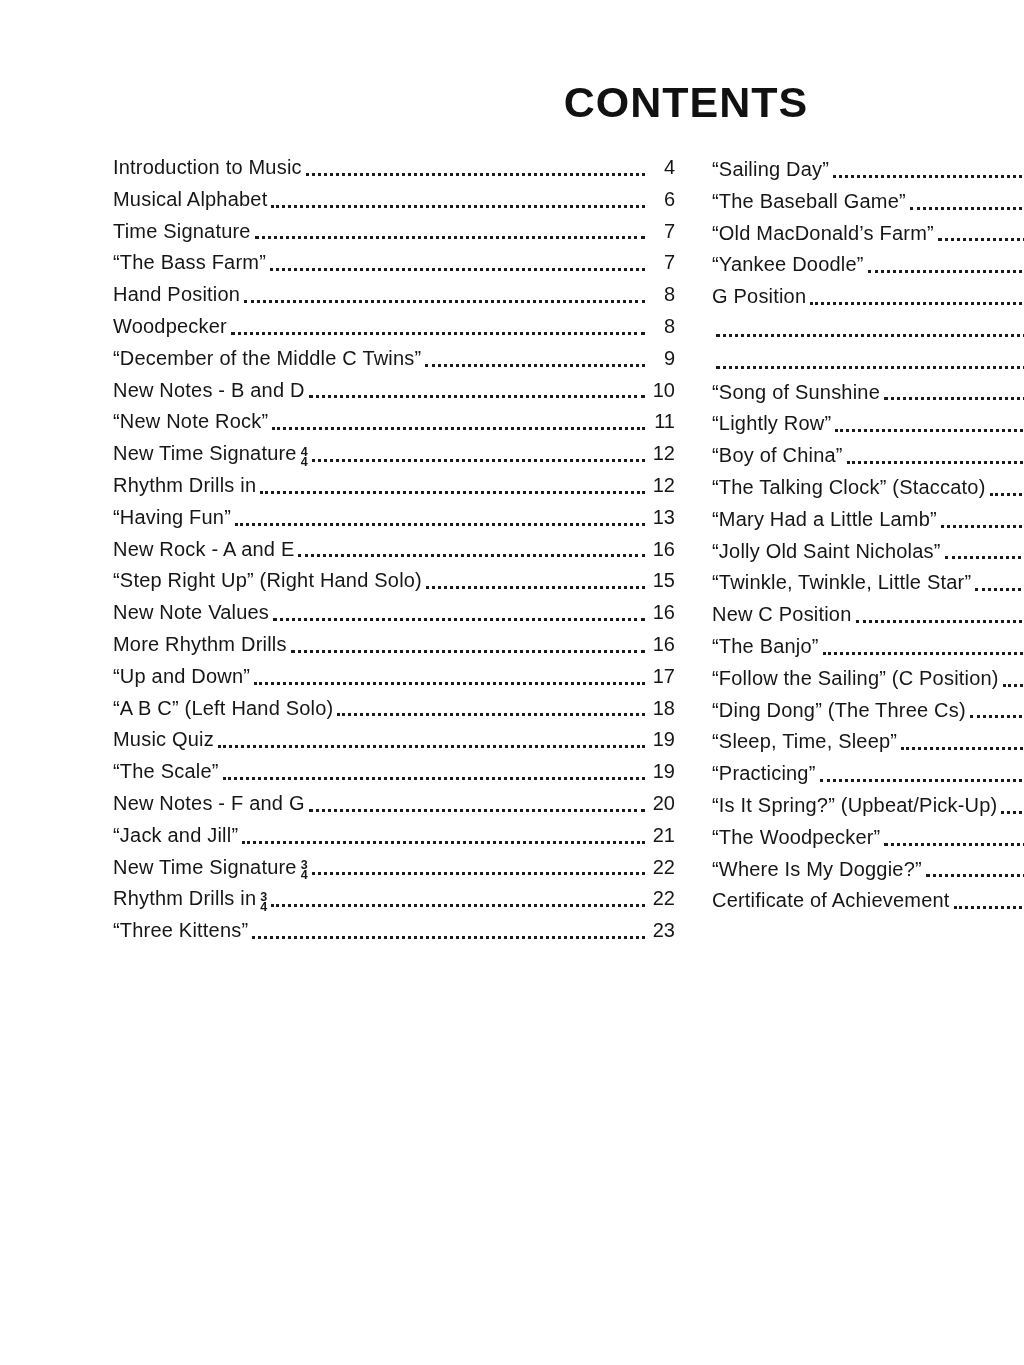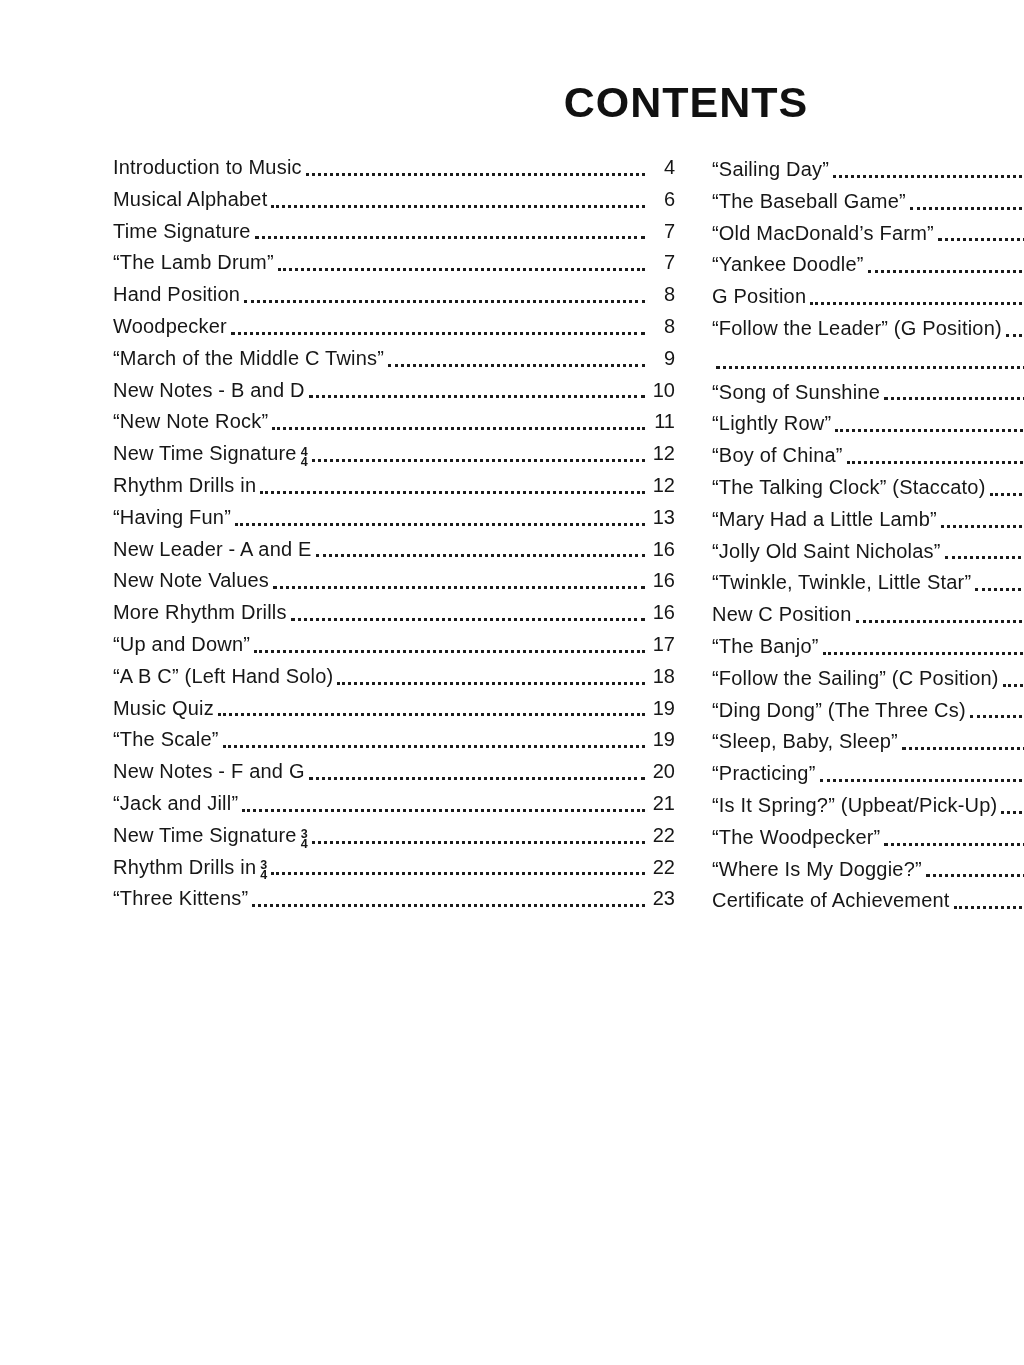--- a/index.html
+++ b/index.html
@@ -100,39 +100,39 @@
     <span class="dots"></span>
     <span class="pg">6</span>
   </div>
         <div class="row">
     <span class="label">Time Signature</span>
 
     <span class="dots"></span>
     <span class="pg">7</span>
   </div>
         <div class="row">
-    <span class="label">“The Lamb Drum”</span>
+    <span class="label">“The Bass Farm”</span>
 
     <span class="dots"></span>
     <span class="pg">7</span>
   </div>
         <div class="row">
     <span class="label">Hand Position</span>
 
     <span class="dots"></span>
     <span class="pg">8</span>
   </div>
         <div class="row">
     <span class="label">Woodpecker</span>
 
     <span class="dots"></span>
     <span class="pg">8</span>
   </div>
         <div class="row">
-    <span class="label">“March of the Middle C Twins”</span>
+    <span class="label">“December of the Middle C Twins”</span>
 
     <span class="dots"></span>
     <span class="pg">9</span>
   </div>
         <div class="row">
     <span class="label">New Notes - B and D</span>
 
     <span class="dots"></span>
     <span class="pg">10</span>
   </div>
@@ -157,24 +157,30 @@
     <span class="dots"></span>
     <span class="pg">12</span>
   </div>
         <div class="row">
     <span class="label">“Having Fun”</span>
 
     <span class="dots"></span>
     <span class="pg">13</span>
   </div>
         <div class="row">
-    <span class="label">New Leader - A and E</span>
+    <span class="label">New Rock - A and E</span>
 
     <span class="dots"></span>
     <span class="pg">16</span>
+  </div>
+        <div class="row">
+    <span class="label">“Step Right Up” (Right Hand Solo)</span>
+
+    <span class="dots"></span>
+    <span class="pg">15</span>
   </div>
         <div class="row">
     <span class="label">New Note Values</span>
 
     <span class="dots"></span>
     <span class="pg">16</span>
   </div>
         <div class="row">
     <span class="label">More Rhythm Drills</span>
 
@@ -267,21 +273,20 @@
     <span class="dots"></span>
 
   </div>
         <div class="row">
     <span class="label">G Position</span>
 
     <span class="dots"></span>
 
   </div>
         <div class="row">
-    <span class="label">“Follow the Leader” (G Position)</span>
 
     <span class="dots"></span>
 
   </div>
         <div class="row">
 
     <span class="dots"></span>
 
   </div>
         <div class="row">
@@ -344,21 +349,21 @@
     <span class="dots"></span>
 
   </div>
         <div class="row">
     <span class="label">“Ding Dong” (The Three Cs)</span>
 
     <span class="dots"></span>
 
   </div>
         <div class="row">
-    <span class="label">“Sleep, Baby, Sleep”</span>
+    <span class="label">“Sleep, Time, Sleep”</span>
 
     <span class="dots"></span>
 
   </div>
         <div class="row">
     <span class="label">“Practicing”</span>
 
     <span class="dots"></span>
 
   </div>

